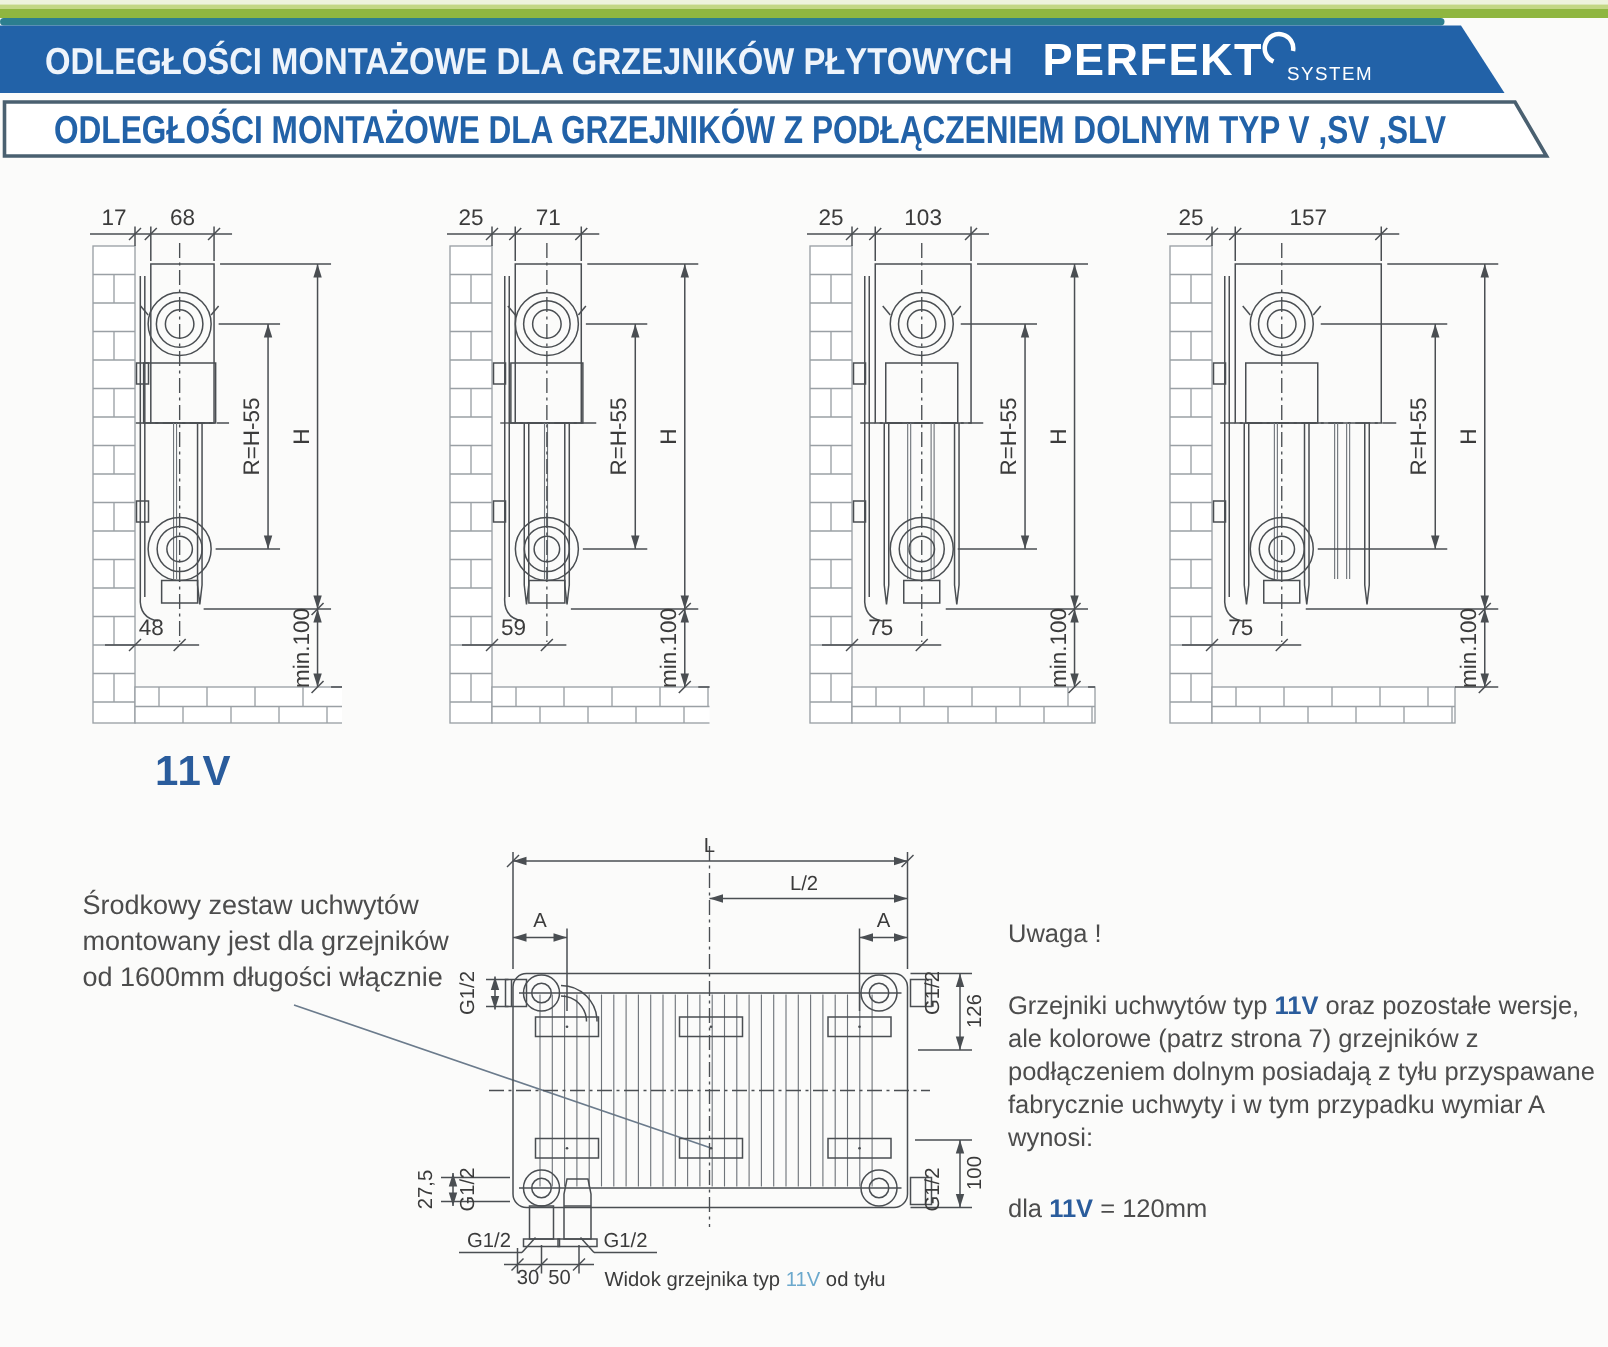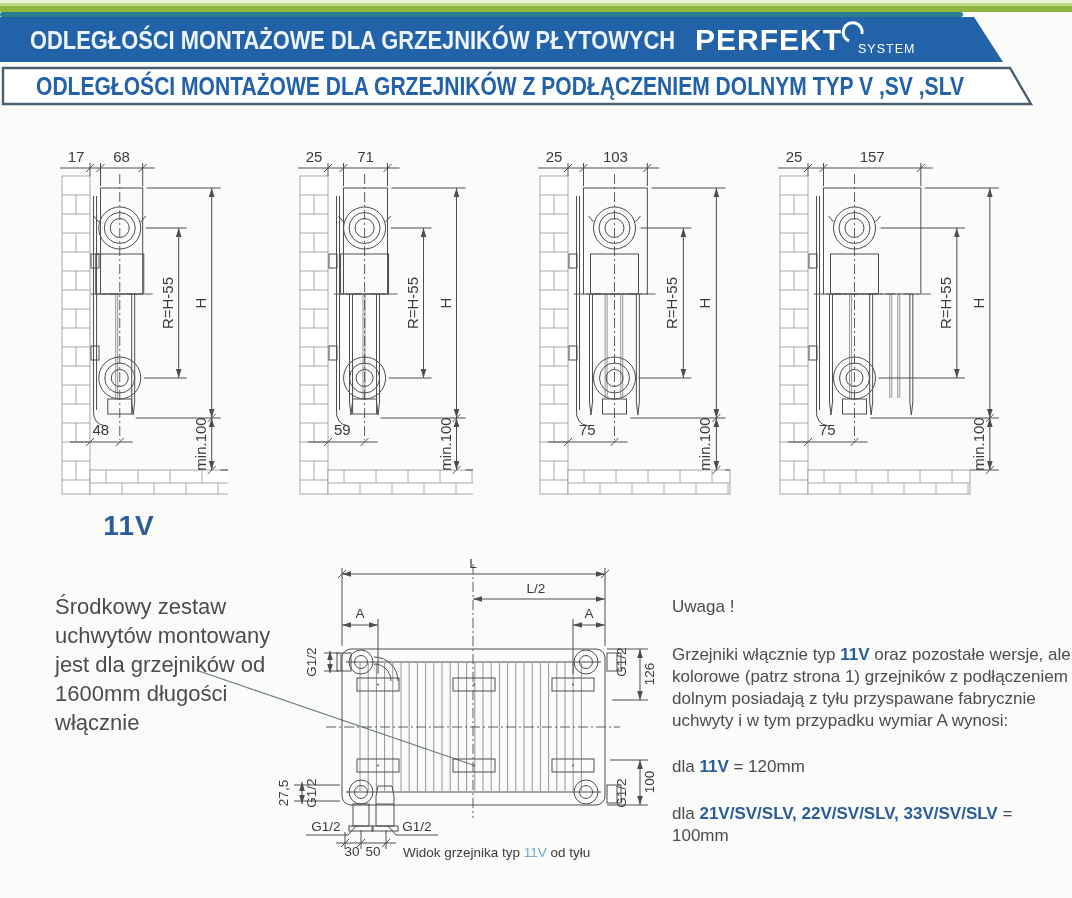--- a/index.html
+++ b/index.html
@@ -9,28 +9,28 @@
   .ln{stroke:var(--line);stroke-width:1;fill:none}
   .thin{stroke:#6f747a;stroke-width:.75;fill:none}
   .brick{stroke:#9aa0a5;stroke-width:.9;fill:#ffffff}
   .cl{stroke:var(--line);stroke-width:.9;fill:none;stroke-dasharray:10 3 2 3}
   .fillA{fill:var(--line);stroke:none}
   .dim{fill:#3b3b3b;font-size:15px}
   .rearsvg text{fill:#3b3b3b;font-size:13.5px}
   .cap{font-size:16.5px;fill:var(--gray)}
   .capT{fill:var(--captype)}
   .leader{stroke:#6b7b8c;stroke-width:1.1;fill:none}
-  .dcol{position:absolute;top:142px}
+  .dcol{position:absolute;top:130px}
   .tlabel{position:absolute;top:368px;width:100%;text-align:center;
           font-size:28px;font-weight:700;color:var(--accent);letter-spacing:1px}
   .note-left{position:absolute;left:55px;top:592px;width:250px;
-             font-size:22px;line-height:1.32;color:var(--gray)}
+             font-size:18px;line-height:1.32;color:var(--gray)}
   .note-right{position:absolute;left:672px;top:596px;width:400px;
               font-size:17px;line-height:1.3;color:var(--gray)}
-  .note-right .title{margin:0 0 26px 0}
+  .note-right .title{margin:16px 0 26px 0}
   .note-right p{margin:0 0 8px 0}
   .note-right .b{color:var(--accent);font-weight:700}
   .note-right .dl{margin:24px 0 0 0}
   .hdr-row1{fill:#eef4fb;font-size:25px;font-weight:700}
   .hdr-brand{fill:#ffffff;font-size:30px;font-weight:700;letter-spacing:1px}
   .hdr-brand-sub{fill:#ffffff;font-size:12.5px;letter-spacing:1px}
   .hdr-row2{fill:var(--blue);font-size:26px;font-weight:700}
 </style>
 </head>
 <body>
@@ -623,18 +623,17 @@
       <text x="146" y="279" text-anchor="middle">G1/2</text>
       <text x="237" y="279" text-anchor="middle">G1/2</text>
       <text x="172" y="304" text-anchor="middle">30</text>
       <text x="193" y="304" text-anchor="middle">50</text>
       <text x="223" y="305" class="cap"><tspan>Widok grzejnika typ </tspan><tspan class="capT">11V</tspan><tspan> od tyłu</tspan></text>
     </g>
   </svg>
 
   <div class="note-right">
     <p class="title">Uwaga !</p>
-    <p><span>Grzejniki włącznie typ </span><span class="b">11V</span><span> oraz pozostałe wersje, ale kolorowe (patrz strona 1) grzejników z podłączeniem dolnym posiadają z tyłu przyspawane fabrycznie uchwyty i w tym przypadku wymiar A wynosi:</span></p>
+    <p><span>Grzejniki uchwytów typ </span><span class="b">11V</span><span> oraz pozostałe wersje, ale kolorowe (patrz strona 7) grzejników z podłączeniem dolnym posiadają z tyłu przyspawane fabrycznie uchwyty i w tym przypadku wymiar A wynosi:</span></p>
     <p class="dl"><span>dla </span><span class="b">11V</span><span> = 120mm</span></p>
-    <p class="dl"><span>dla </span><span class="b">21V/SV/SLV, 22V/SV/SLV, 33V/SV/SLV</span><span> = 100mm</span></p>
   </div>
 
 </div>
 
 </body></html>

